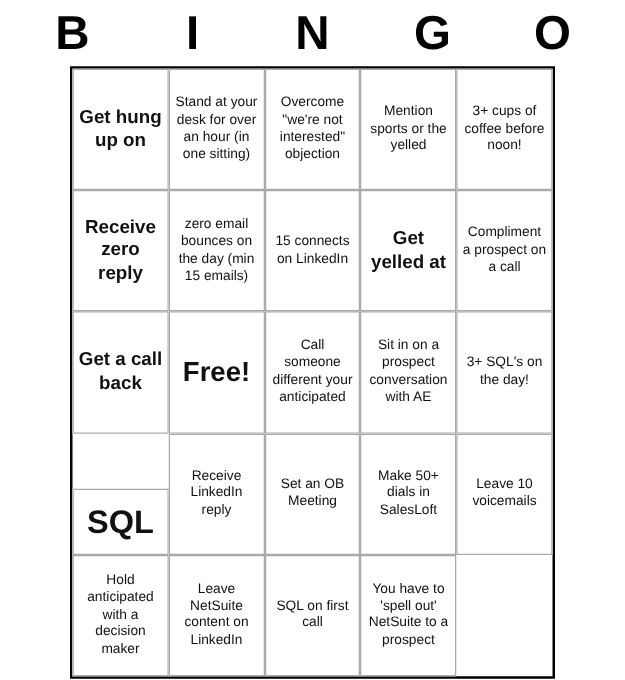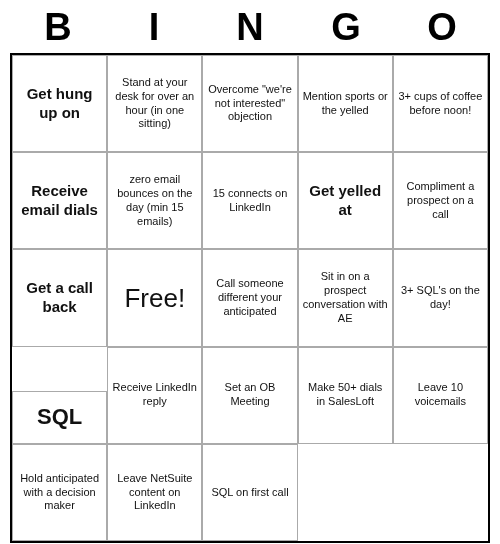--- a/index.html
+++ b/index.html
@@ -23,46 +23,46 @@
       font-size: 38px;
       font-weight: bold;
       width: 88px;
       text-align: center;
       color: #000;
     }
     .bingo-grid {
       display: grid;
       grid-template-columns: repeat(5, 1fr);
       grid-template-rows: repeat(5, 1fr);
-      width: 480px;
+      width: 388px;
       height: 490px;
       border: 2px solid #000;
     }
     .bingo-cell {
       border: 1px solid #aaa;
       display: flex;
       align-items: center;
       justify-content: center;
       text-align: center;
       padding: 4px;
       font-size: 11px;
       line-height: 1.25;
       color: #111;
       background: #fff;
     }
     .bingo-cell.free {
-      font-size: 26px;
-      font-weight: normal;
+      font-size: 22px;
+      font-weight: bold;
     }
     .bingo-cell.large-text {
       font-size: 15px;
       font-weight: bold;
     }
     .bingo-cell.xl-text {
-      font-size: 22px;
+      font-size: 26px;
       font-weight: bold;
       margin-top: 44px;
     }
   </style>
 </head>
 <body>
 
 <div class="bingo-title">
   <span class="bingo-letter">B</span>
   <span class="bingo-letter">I</span>
@@ -70,31 +70,32 @@
   <span class="bingo-letter">G</span>
   <span class="bingo-letter">O</span>
 </div>
 
 <div class="bingo-grid" id="grid">
 <div class="bingo-cell large-text">Get hung up on</div>
     <div class="bingo-cell">Stand at your desk for over an hour (in one sitting)</div>
     <div class="bingo-cell">Overcome "we're not interested" objection</div>
     <div class="bingo-cell">Mention sports or the yelled</div>
     <div class="bingo-cell">3+ cups of coffee before noon!</div>
-    <div class="bingo-cell large-text">Receive email dials</div>
+    <div class="bingo-cell large-text">Receive zero reply</div>
     <div class="bingo-cell">zero email bounces on the day (min 15 emails)</div>
     <div class="bingo-cell">15 connects on LinkedIn</div>
     <div class="bingo-cell large-text">Get yelled at</div>
     <div class="bingo-cell">Compliment a prospect on a call</div>
     <div class="bingo-cell large-text">Get a call back</div>
     <div class="bingo-cell free">Free!</div>
     <div class="bingo-cell">Call someone different your anticipated</div>
     <div class="bingo-cell">Sit in on a prospect conversation with AE</div>
     <div class="bingo-cell">3+ SQL's on the day!</div>
     <div class="bingo-cell xl-text">SQL</div>
     <div class="bingo-cell">Receive LinkedIn reply</div>
     <div class="bingo-cell">Set an OB Meeting</div>
     <div class="bingo-cell">Make 50+ dials in SalesLoft</div>
     <div class="bingo-cell">Leave 10 voicemails</div>
     <div class="bingo-cell">Hold anticipated with a decision maker</div>
     <div class="bingo-cell">Leave NetSuite content on LinkedIn</div>
     <div class="bingo-cell">SQL on first call</div>
+    <div class="bingo-cell">You have to 'spell out' NetSuite to a prospect</div>
   </div>
 
 </body></html>

